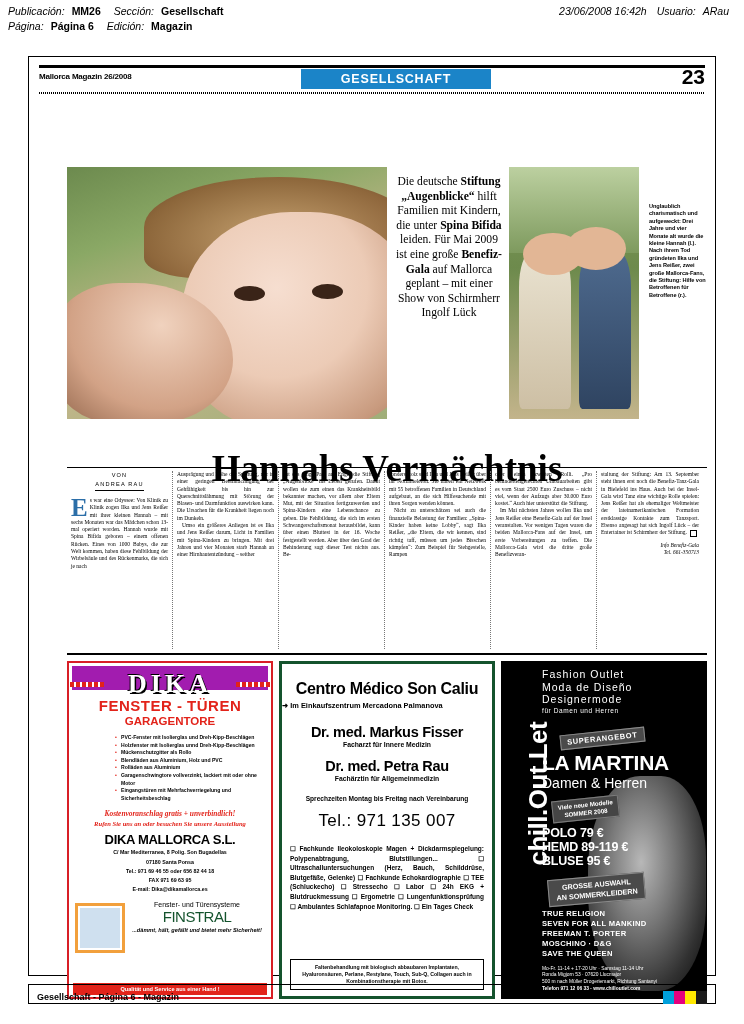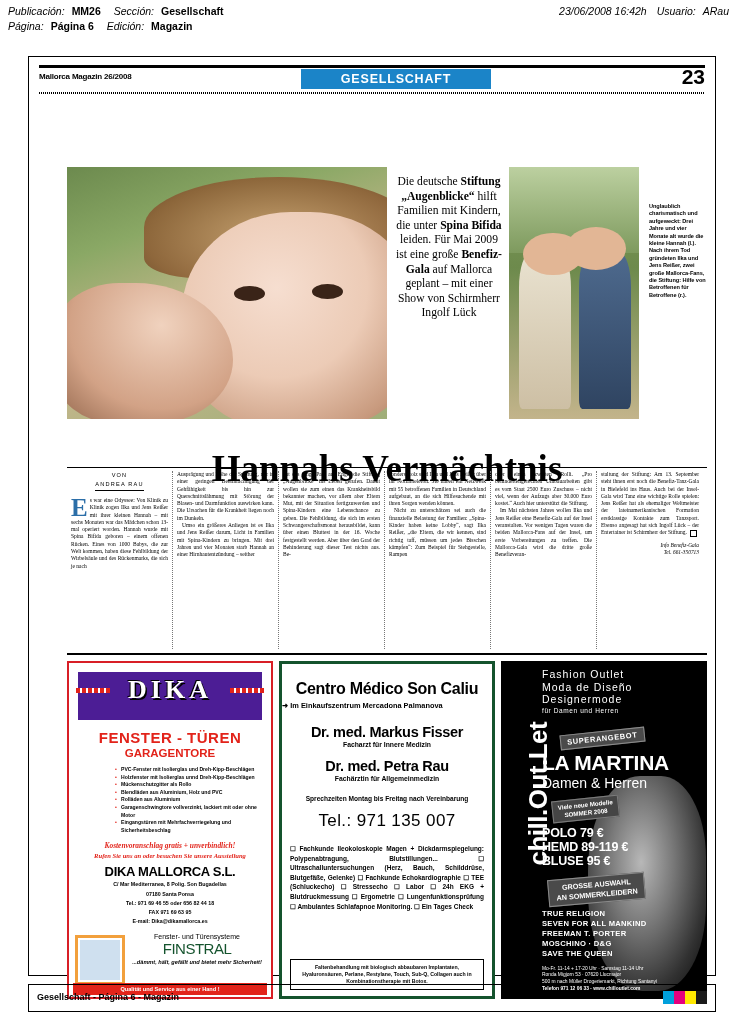--- a/index.html
+++ b/index.html
@@ -75,21 +75,21 @@
   .endmark{display:inline-block;width:5px;height:5px;border:1px solid #000;vertical-align:middle;margin-left:3px;}
   .infoline{margin-top:5px;text-align:right;font-style:italic;font-size:5.4px;line-height:7px;}
 
   
   .rule-ads{position:absolute;left:38px;top:596px;width:640px;height:2px;background:#000;}
 
   .ad{position:absolute;box-sizing:border-box;overflow:hidden;}
 
   
   .ad-dika{left:38px;top:604px;width:206px;height:338px;border:2px solid #d81f26;background:#fff;}
-  .dika-top{position:relative;height:48px;background:#4c1d95;margin:9px;}
+  .dika-top{position:relative;height:24px;background:#a21caf;margin:3px;}
   .dika-word{position:absolute;left:50%;top:3px;transform:translateX(-50%);
     font-size:26px;font-weight:bold;color:#fff;letter-spacing:4px;
     text-shadow:1.5px 1.5px 0 #000,-1px -1px 0 #000;font-family:"Liberation Serif",serif;}
   .dika-chain{position:absolute;top:16px;height:5px;width:34px;
     background:repeating-linear-gradient(90deg,#e2231a 0 4px,#fff 4px 6px);}
   .dika-h1{text-align:center;color:#e2231a;font-size:15px;font-weight:bold;margin-top:7px;letter-spacing:.5px;}
   .dika-h2{text-align:center;color:#e2231a;font-size:11.5px;font-weight:bold;margin-top:1px;}
   .dika-list{margin:7px 6px 0 6px;font-size:5.1px;line-height:7.6px;font-weight:bold;}
   .dika-list li{list-style:none;position:relative;padding-left:6px;}
   .dika-list li:before{content:"•";position:absolute;left:0;color:#e2231a;}
@@ -137,21 +137,21 @@
   .tag3{display:inline-block;background:#4a4a4a;color:#fff;font-size:7.2px;font-weight:bold;
     padding:3px 7px;transform:rotate(-5deg);text-align:center;line-height:9.5px;border:1px solid #8a8a8a;}
   .co-brands{font-size:7.6px;font-weight:bold;line-height:10px;letter-spacing:.3px;margin-top:6px;}
   .co-info{font-size:4.9px;line-height:6.6px;margin-top:7px;}
   .co-info .w{font-weight:bold;}
   .co-model{position:absolute;right:0;top:34%;width:58%;height:64%;
     background:radial-gradient(ellipse at 45% 40%,#d8d8d8 0%,#8e8e8e 35%,#3a3a3a 72%,#0a0a0a 100%);
     border-radius:44% 38% 40% 46%;opacity:.85;}
 
   
-  .footer{position:absolute;left:28px;top:984px;width:688px;height:28px;border:1px solid #000;box-sizing:border-box;}
+  .footer{position:absolute;left:28px;top:984px;width:688px;height:20px;border:1px solid #000;box-sizing:border-box;}
   .foot-txt{position:absolute;left:8px;top:7px;font-size:9px;font-weight:bold;}
   .foot-cmyk{position:absolute;right:8px;top:6px;width:44px;height:13px;display:flex;}
   .foot-cmyk i{flex:1;display:block;}
 </style>
 </head>
 <body>
 
 <div class="page">
 
   <div class="proofbar">

